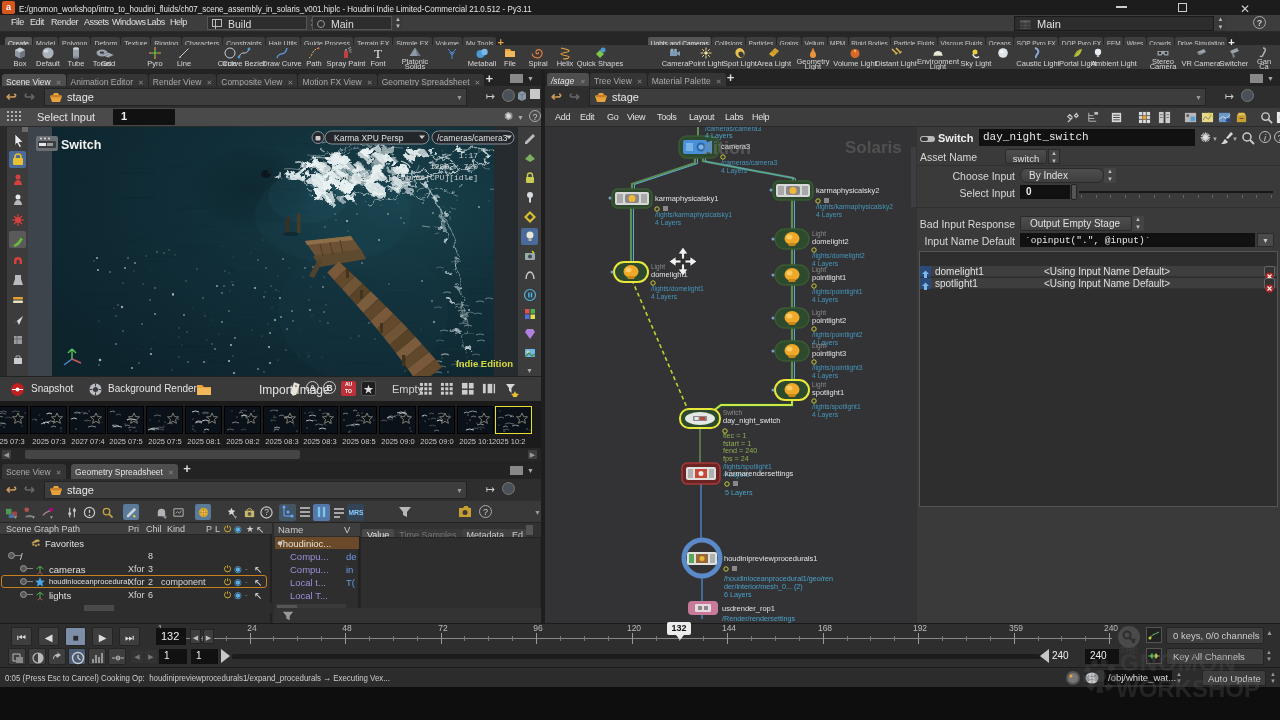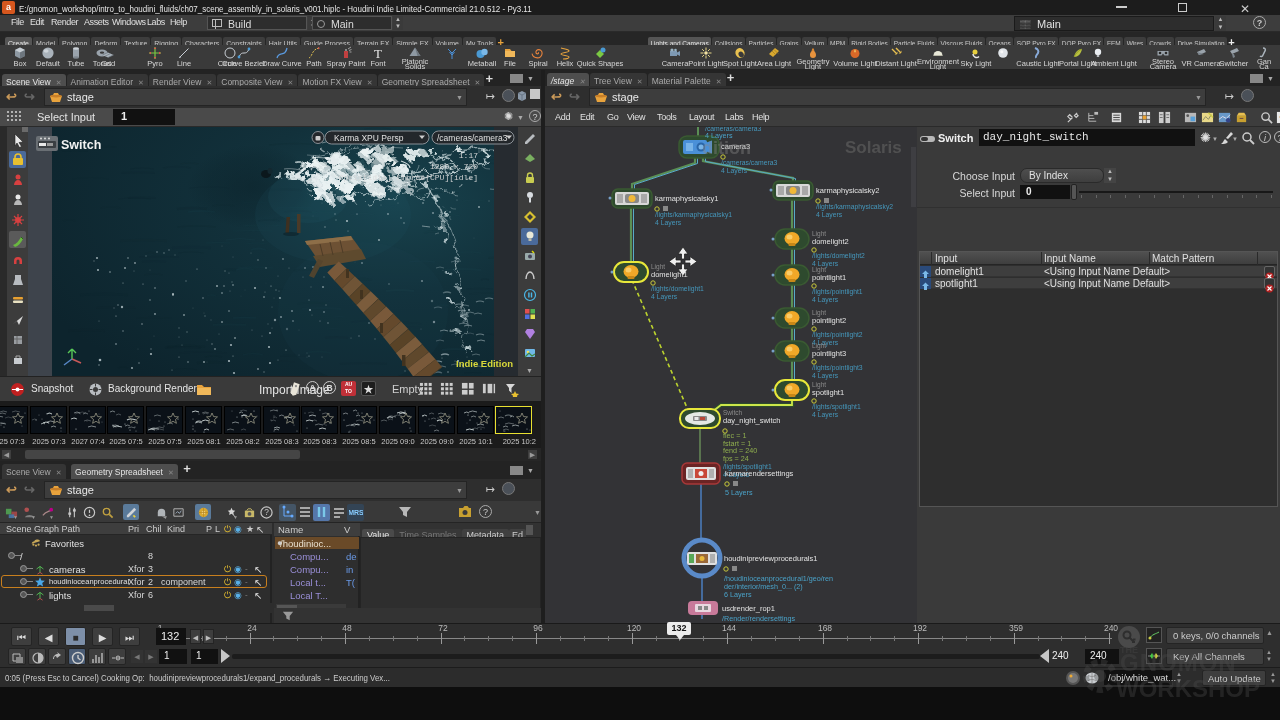--- a/index.html
+++ b/index.html
@@ -1380,21 +1380,21 @@
           <path d="M7 23q3 -2 6 0" stroke="#cfd8d8" stroke-width="0.7" fill="none" opacity="0.48"></path>
           <path d="M9 17q3 -2 9 0" stroke="#cfd8d8" stroke-width="0.7" fill="none" opacity="0.59"></path>
           <circle cx="9" cy="24" r=".6" fill="#cfd8d8" opacity="0.39"></circle>
           <circle cx="4" cy="4" r=".6" fill="#cfd8d8" opacity="0.54"></circle>
           <circle cx="31" cy="22" r=".6" fill="#cfd8d8" opacity="0.74"></circle>
           <circle cx="34" cy="23" r=".6" fill="#cfd8d8" opacity="0.50"></circle>
           <circle cx="8" cy="24" r=".6" fill="#cfd8d8" opacity="0.75"></circle>
           <circle cx="3" cy="18" r=".6" fill="#cfd8d8" opacity="0.53"></circle>
           <path d="M26 6l1.6 3.6 3.9.3-3 2.6.9 3.8-3.4-2-3.4 2 .9-3.8-3-2.6 3.9-.3z" fill="none" stroke="#8a8a7a" stroke-width="0.9"></path>
         </svg></div>
-      <div class="abs" style="left:492px;top:36px;width:44px;text-align:right;font-size:7.5px;color:#c8c8c8;">2025 10:2</div>
+      <div class="abs" style="left:492px;top:36px;width:44px;text-align:left;font-size:7.5px;color:#c8c8c8;">2025 10:2</div>
     </div>
 <div class="abs" style="left:0;top:448px;width:541px;height:13px;background:#262626;">
  <div class="abs" style="left:2px;top:2px;width:9px;height:9px;background:#3e3e3e;color:#999;font-size:7px;text-align:center;line-height:9px;">◀</div>
  <div class="abs" style="left:25px;top:2px;width:275px;height:9px;background:#454545;border-radius:2px;"></div>
  <div class="abs" style="left:528px;top:2px;width:9px;height:9px;background:#3e3e3e;color:#999;font-size:7px;text-align:center;line-height:9px;">▶</div>
 </div>
 
 <div class="abs" style="left:0;top:461px;width:541px;height:18px;background:#232323;">
  <span class="ptab" style="margin-left:2px;margin-top:1px;">Scene View<span class="x">✕</span></span>
  <span class="ptab sel" style="margin-top:1px;">Geometry Spreadsheet<span class="x">✕</span></span>
@@ -1888,20 +1888,26 @@
         </svg>
         <div class="abs" style="left:315px;top:8px;font-size:6px;color:#aaa;">▼</div>
  <svg class="abs" style="left:324px;top:3px;" width="14" height="14" viewBox="0 0 14 14">
           <circle cx="6" cy="6" r="4" fill="none" stroke="#ccc" stroke-width="1.5"></circle>
           <path d="M9 9l4 4" stroke="#ccc" stroke-width="1.8"></path>
         </svg>
  <div class="abs" style="left:342px;top:3px;width:12px;height:12px;border:1.5px solid #bbb;border-radius:50%;color:#ccc;font-size:9px;text-align:center;line-height:12px;font-style:italic;">i</div>
  <div class="abs" style="left:357px;top:3px;width:12px;height:12px;border:1.5px solid #bbb;border-radius:50%;color:#ccc;font-size:9px;text-align:center;line-height:12px;">?</div>
 </div>
 
+<div class="abs" style="left:0;top:40px;width:363px;height:18px;">
+ <span class="abs" style="left:3px;top:3px;font-size:10.5px;color:#d8d8d8;">Asset Name</span>
+ <div class="abs" style="left:88px;top:1px;width:42px;height:15px;background:linear-gradient(#4e4e4e,#3e3e3e);border:1px solid #2a2a2a;border-radius:2px;text-align:center;line-height:13px;"><span style="font-size:9.5px;color:#e0e0e0;">switch</span></div>
+ <div class="abs" style="left:131px;top:1px;width:12px;height:15px;background:#444;border:1px solid #2a2a2a;color:#bbb;font-size:6px;text-align:center;line-height:7.5px;">▲<br>▼</div>
+ <div class="abs" style="left:0;top:17px;width:363px;height:1px;background:#303030;"></div>
+</div>
 
 <div class="abs" style="left:0;top:58px;width:363px;height:42px;">
  <div class="abs" style="left:0;top:4px;width:98px;text-align:right;font-size:10.5px;color:#d8d8d8;">Choose Input</div>
  <div class="abs" style="left:103px;top:2px;width:84px;height:15px;background:linear-gradient(#4e4e4e,#3e3e3e);border:1px solid #2a2a2a;border-radius:7px;">
           <span style="position:absolute;left:8px;top:1px;font-size:10px;color:#e0e0e0;">By Index</span>
         </div>
  <div class="abs" style="left:187px;top:2px;width:12px;height:15px;background:#444;color:#bbb;font-size:6px;text-align:center;line-height:7.5px;">▲<br>▼</div>
  <div class="abs" style="left:0;top:21px;width:98px;text-align:right;font-size:10.5px;color:#d8d8d8;">Select Input</div>
  <div class="abs" style="left:103px;top:19px;width:50px;height:14px;background:#111;">
           <span style="position:absolute;left:6px;top:1px;font-size:10px;color:#eee;font-weight:bold;">0</span>
@@ -1918,31 +1924,34 @@
         <div class="abs" style="left:266px;top:29px;width:1px;height:3px;background:#666;"></div>
         <div class="abs" style="left:281px;top:29px;width:1px;height:3px;background:#666;"></div>
         <div class="abs" style="left:295px;top:29px;width:1px;height:3px;background:#666;"></div>
         <div class="abs" style="left:310px;top:29px;width:1px;height:3px;background:#666;"></div>
         <div class="abs" style="left:325px;top:29px;width:1px;height:3px;background:#666;"></div>
         <div class="abs" style="left:339px;top:29px;width:1px;height:3px;background:#666;"></div>
         <div class="abs" style="left:354px;top:29px;width:1px;height:3px;background:#666;"></div>
  <div class="abs" style="left:0;top:41px;width:363px;height:1px;background:#303030;"></div>
 </div>
 
+<div class="abs" style="left:0;top:104px;width:363px;height:40px;">
+ <div class="abs" style="left:0;top:6px;width:98px;text-align:right;font-size:10.5px;color:#d8d8d8;">Bad Input Response</div>
+ <div class="abs" style="left:103px;top:4px;width:112px;height:15px;background:linear-gradient(#4e4e4e,#3e3e3e);border:1px solid #2a2a2a;border-radius:2px;">
+          <span style="position:absolute;left:9px;top:1px;font-size:10px;color:#e0e0e0;">Output Empty Stage</span>
+        </div>
+ <div class="abs" style="left:215px;top:4px;width:12px;height:15px;background:#444;color:#bbb;font-size:6px;text-align:center;line-height:7.5px;">▲<br>▼</div>
+ <div class="abs" style="left:0;top:23px;width:98px;text-align:right;font-size:10.5px;color:#d8d8d8;">Input Name Default</div>
+ <div class="abs" style="left:103px;top:21px;width:235px;height:14px;background:#111;">
+          <span class="mono" style="position:absolute;left:5px;top:2px;font-size:9.5px;color:#e8e8e8;">`opinput(".", @input)`</span>
+        </div>
+ <div class="abs" style="left:340px;top:21px;width:17px;height:14px;background:#4a4a4a;border:1px solid #2a2a2a;color:#ccc;font-size:7px;text-align:center;line-height:14px;">▼</div>
+</div>
 
 <div class="abs" style="left:2px;top:143px;width:359px;height:256px;border:1px solid #555;background:#2e2e2e;">
- <div class="abs" style="left:0;top:0;width:357px;height:13px;background:linear-gradient(#505050,#3e3e3e);border-bottom:1px solid #252525;">
-  <span class="abs" style="left:15px;top:1px;font-size:10px;color:#e0e0e0;">Input</span>
-  <span class="abs" style="left:124px;top:1px;font-size:10px;color:#e0e0e0;">Input Name</span>
-  <span class="abs" style="left:232px;top:1px;font-size:10px;color:#e0e0e0;">Match Pattern</span>
-  <div class="abs" style="left:11px;top:0;width:1px;height:13px;background:#2a2a2a;"></div>
-  <div class="abs" style="left:121px;top:0;width:1px;height:13px;background:#2a2a2a;"></div>
-  <div class="abs" style="left:229px;top:0;width:1px;height:13px;background:#2a2a2a;"></div>
-  <div class="abs" style="left:337px;top:0;width:1px;height:13px;background:#2a2a2a;"></div>
- </div>
 
  <div class="abs" style="left:0;top:14px;width:357px;height:11px;background:#3e3e3e;border-bottom:1px solid #333;">
   <div class="abs" style="left:0;top:0;width:11px;height:11px;background:#2a4a7a;"><svg width="11" height="11" viewBox="0 0 11 11">
               <path d="M5.5 1.5 9 5H7v4H4V5H2z" fill="#7ab8e8"></path>
             </svg></div>
   <span class="abs" style="left:15px;top:0;font-size:10px;color:#e0e0e0;">domelight1</span>
   <span class="abs" style="left:124px;top:0;font-size:10px;color:#e0e0e0;">&lt;Using Input Name Default&gt;</span>
   <div class="abs" style="left:344px;top:0;width:11px;height:11px;background:#333;border:1px solid #666;border-radius:2px;"><svg width="9" height="9" viewBox="0 0 9 9">
               <circle cx="4.5" cy="4.5" r="4" fill="#b02020"></circle>
               <path d="M2.5 2.5l4 4M6.5 2.5l-4 4" stroke="#fff" stroke-width="1.1"></path>

